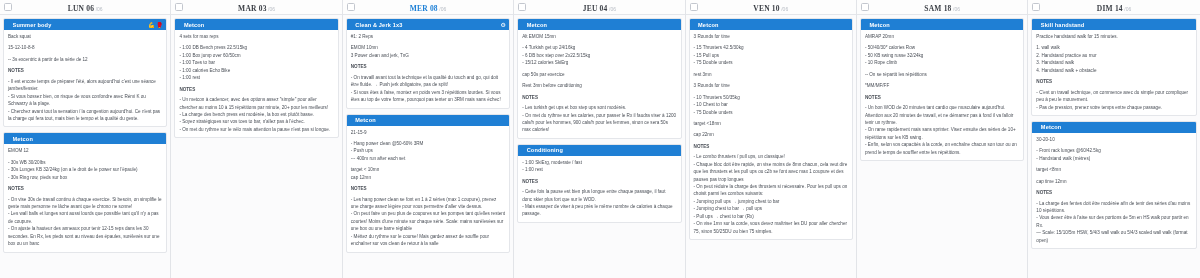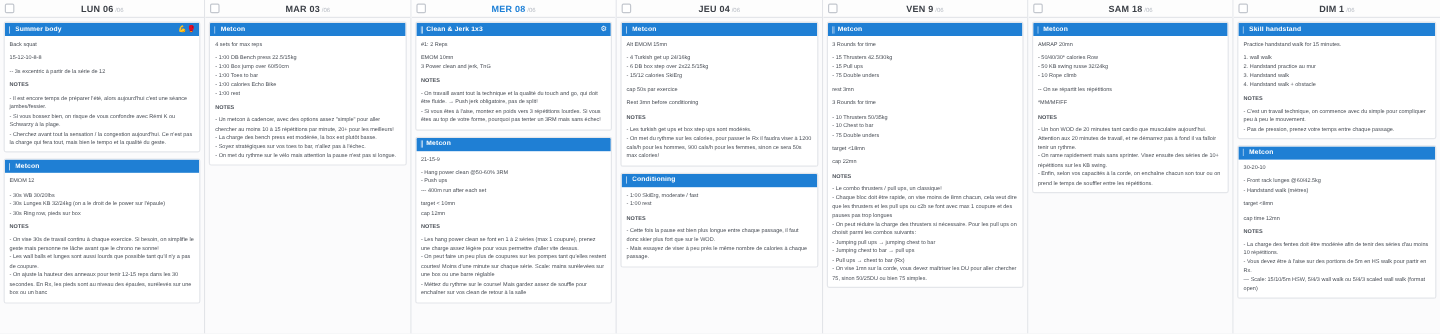--- a/index.html
+++ b/index.html
@@ -48,20 +48,21 @@
     left: 0; right: 0;
     text-align: center;
     line-height: 15px;
     pointer-events: none;
   }
   .col-day {
     font-size: 7.5px;
     font-weight: bold;
     color: #3b3f46;
     letter-spacing: 0.2px;
+    font-family: Liberation Serif, serif;
   }
   .col-day.today { color: #1c7fd6; }
   .col-sub {
     font-size: 5px;
     color: #b7bcc4;
     margin-left: 1.5px;
   }
   .col-body {
     flex: 1 1 auto;
     padding: 3px 3px 0 3px;
@@ -324,21 +325,21 @@
               <span class="ln">- Cette fois la pause est bien plus longue entre chaque passage, il faut donc skier plus fort que sur le WOD.</span>
               <span class="ln">- Mais essayez de viser à peu près le même nombre de calories à chaque passage.</span>
             </div>
           </div>
         </div>
       </div>
     </div>
     <div class="col">
       <div class="col-header">
         <div class="col-check"></div>
-        <div class="col-title-wrap"><span class="col-day">VEN 9</span><span class="col-sub">/06</span></div>
+        <div class="col-title-wrap"><span class="col-day">VEN 10</span><span class="col-sub">/06</span></div>
       </div>
       <div class="col-body">
         <div class="card">
           <div class="card-head">
             <span class="grip"></span>
             <span class="card-title">Metcon</span>
           </div>
           <div class="card-body">
             <div class="blk">
               <span class="ln">3 Rounds for time</span>
@@ -411,21 +412,21 @@
               <span class="ln">- On rame rapidement mais sans sprinter. Visez ensuite des séries de 10+ répétitions sur les KB swing.</span>
               <span class="ln">- Enfin, selon vos capacités à la corde, on enchaîne chacun son tour ou on prend le temps de souffler entre les répétitions.</span>
             </div>
           </div>
         </div>
       </div>
     </div>
     <div class="col">
       <div class="col-header">
         <div class="col-check"></div>
-        <div class="col-title-wrap"><span class="col-day">DIM 1</span><span class="col-sub">/06</span></div>
+        <div class="col-title-wrap"><span class="col-day">DIM 14</span><span class="col-sub">/06</span></div>
       </div>
       <div class="col-body">
         <div class="card">
           <div class="card-head">
             <span class="grip"></span>
             <span class="card-title">Skill handstand</span>
           </div>
           <div class="card-body">
             <div class="blk">
               <span class="ln">Practice handstand walk for 15 minutes.</span>

